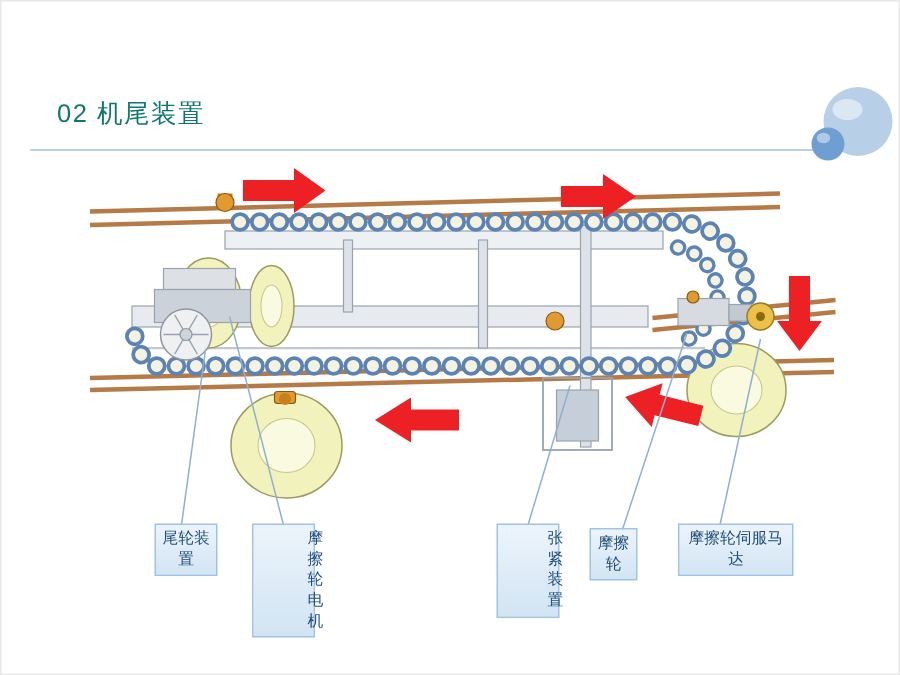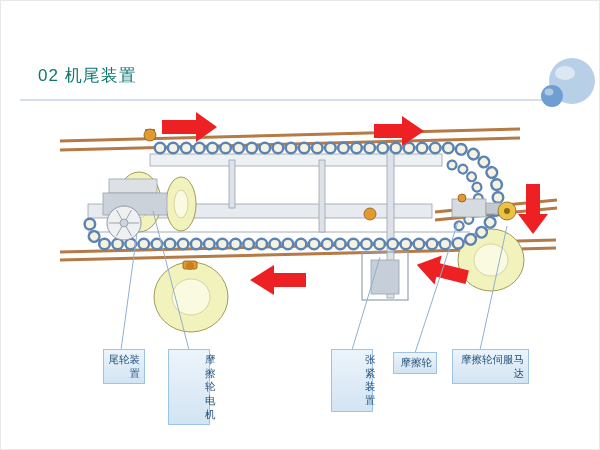--- a/index.html
+++ b/index.html
@@ -14,27 +14,27 @@
   .slide-title {
     position:absolute; left:38px; top:64px;
     font-size:17px; color:#0f766e; letter-spacing:1px;
   }
   svg.diagram { position:absolute; left:0; top:0; }
   .callout {
     position:absolute; box-sizing:border-box;
     background:linear-gradient(#ecf4fb,#d2e4f3);
     border:1px solid #9dc3e6;
     color:#1f4e79; font-size:10.5px; line-height:1.3;
-    padding:3px 4px; text-align:right;
+    padding:3px 4px; text-align:center;
     word-break:break-all;
   }
   .c1 { left:103px; top:349px; width:42px; }
   .c2 { left:168px; top:349px; width:22px;padding-left:36px; }
   .c3 { left:331px; top:349px; width:42px;padding-left:33px; }
-  .c4 { left:393px; top:352px; width:44px; }
+  .c4 { left:393px; top:352px; width:32px; }
   .c5 { left:452px; top:349px; width:77px; }
   .pipe { stroke-width:3; fill:none; }
   .wheel { stroke:#9c9c5e; stroke-width:1; }
   .wheel-inner { fill:#fafae0; stroke:#c6c68e; stroke-width:0.7; }
   .chain-outer { fill:none; stroke-width:13; stroke-dasharray:0.1 13; stroke-linecap:round; }
   .chain-inner { fill:none; stroke-width:8;  stroke-dasharray:0.1 13; stroke-linecap:round; }
   .curve-outer { fill:none; stroke-width:11; stroke-dasharray:0.1 11.5; stroke-linecap:round; }
   .curve-inner { fill:none; stroke-width:6.5; stroke-dasharray:0.1 11.5; stroke-linecap:round; }
   .callout-line { stroke:#8fb0d0; stroke-width:1; }
   .gray-part { stroke:#9aa3ad; stroke-width:0.8; }

